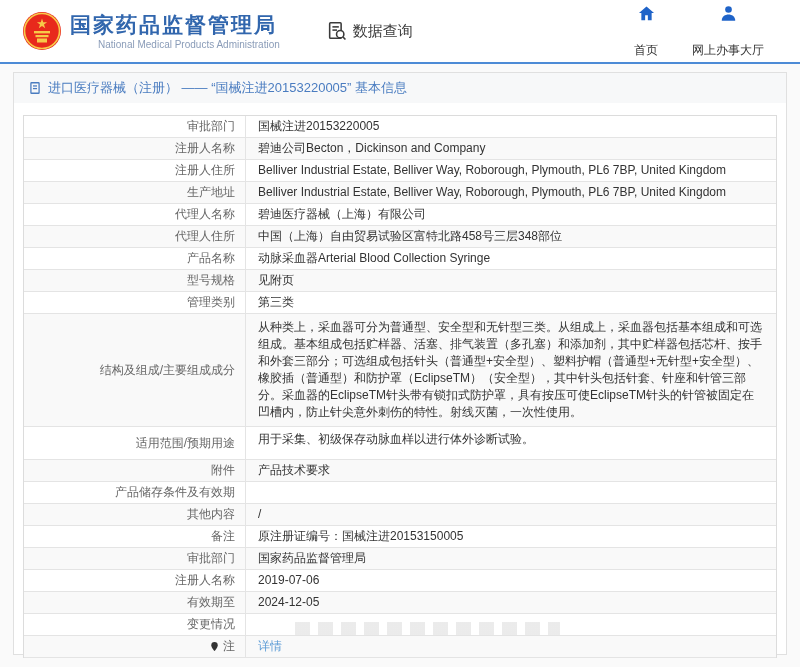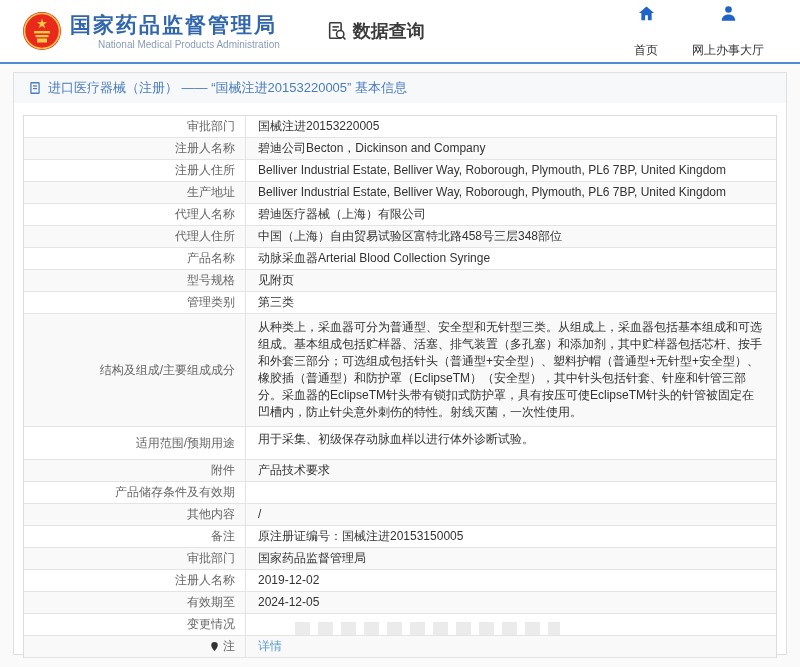--- a/index.html
+++ b/index.html
@@ -15,21 +15,21 @@
   *{margin:0;padding:0;box-sizing:border-box;}
   html,body{width:800px;height:667px;overflow:hidden;background:#fafafa;
     font-family:"Liberation Sans","DejaVu Sans",sans-serif;}
   
   .header{height:62px;background:#fff;display:flex;align-items:center;padding:0 22px;}
   .logo-group{display:flex;align-items:center;gap:8px;}
   .emblem{width:40px;height:40px;flex:0 0 auto;}
   .logo-text .cn{font-size:21px;font-weight:bold;color:var(--accent);letter-spacing:2px;line-height:1.2;}
   .logo-text .en{font-size:10px;color:#8a9cb8;margin-top:2px;padding-left:28px;}
   .data-query{display:flex;align-items:center;gap:5px;margin-left:46px;cursor:pointer;}
-  .data-query .dq-label{font-size:18px;font-weight:700;color:#3c3c3c;}
+  .data-query .dq-label{font-size:15px;font-weight:400;color:#3c3c3c;}
   .header-nav{margin-left:auto;display:flex;gap:34px;padding-right:14px;}
   .nav-item{display:flex;flex-direction:column;align-items:center;gap:19px;cursor:pointer;}
   .nav-item .nav-label{font-size:12px;color:#333;white-space:nowrap;}
   .blue-line{height:2px;background:#4d8bd6;}
   
   .page{padding:8px 13px 0;}
   .panel{background:#fff;border:1px solid var(--border);height:583px;}
   .breadcrumb{height:30px;background:#f7f8f9;display:flex;align-items:center;gap:6px;padding:0 14px;}
   .breadcrumb .crumb-text{font-size:13px;color:var(--crumb-blue);}
   
@@ -248,21 +248,21 @@
       <span class="label-text">审批部门</span>
     </div>
     <div class="cell-value">国家药品监督管理局</div>
   </div>
 
   <div class="row">
     <div class="cell-label">
 
       <span class="label-text">注册人名称</span>
     </div>
-    <div class="cell-value">2019-12-02</div>
+    <div class="cell-value">2019-07-06</div>
   </div>
 
   <div class="row">
     <div class="cell-label">
 
       <span class="label-text">有效期至</span>
     </div>
     <div class="cell-value">2024-12-05</div>
   </div>
 

